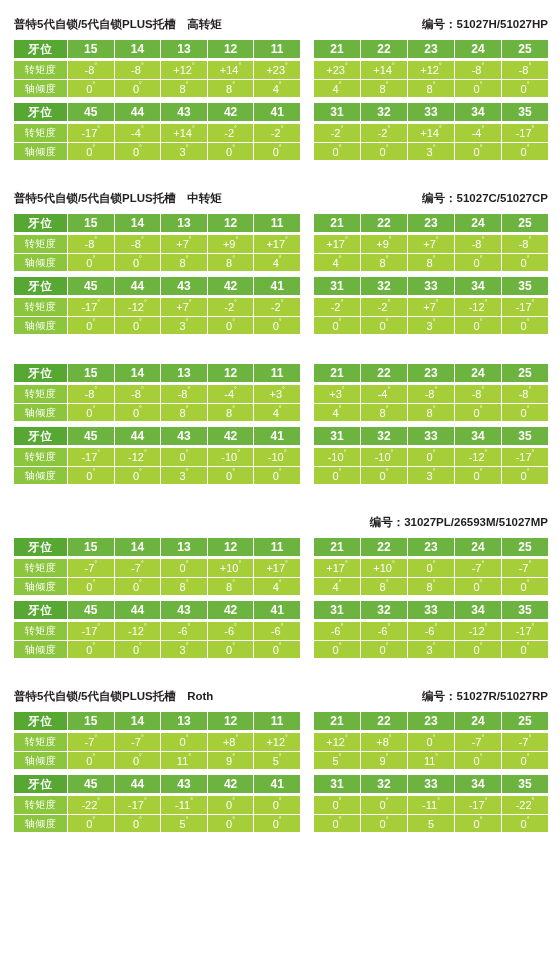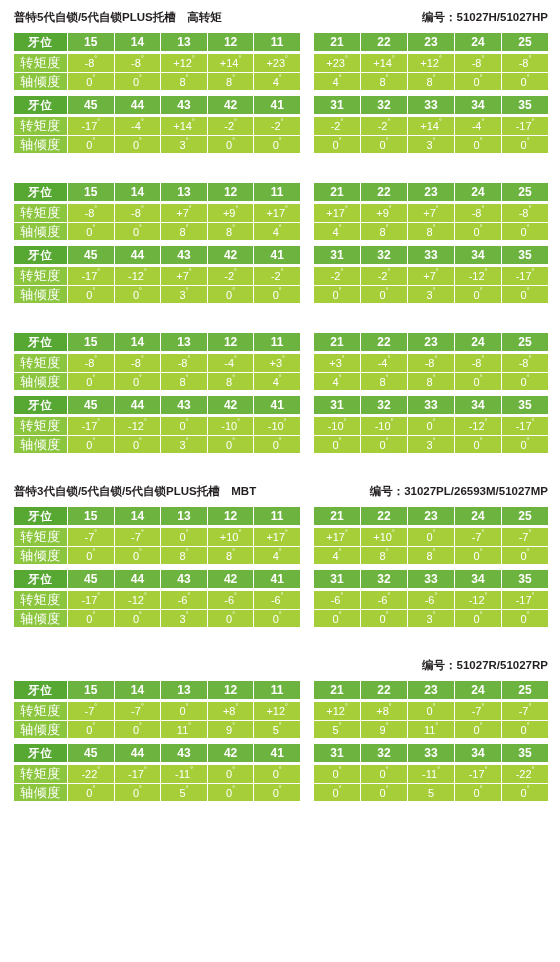--- a/index.html
+++ b/index.html
@@ -13,21 +13,21 @@
     height: 962px;
     position: relative;
     font-family: "Liberation Sans", "DejaVu Sans", sans-serif;
     -webkit-font-smoothing: antialiased;
     overflow: hidden;
   }
 
   #sections {
     position: absolute;
     left: 0;
-    top: 9px;
+    top: 16px;
     width: 444px;
   }
 
   .section {
     position: relative;
     width: 560px;
   }
 
   
   .title-row {
@@ -99,21 +99,21 @@
   .hdr-line .cell.lbl {
     background: #57a733;
     font-size: 11.5px;
     letter-spacing: 1px;
   }
 
   
   .dat-line .cell { background: #a6ce39; font-size: 11px; font-weight: normal; }
   .dat-line .cell.lbl {
     background: #8cc63e;
-    font-size: 13px;
+    font-size: 10px;
     letter-spacing: 0.5px;
     font-weight: normal;
   }
 
   
   .lbl   { flex: 0 0 54px; width: 54px; }
   .dcol  { flex: 1 1 0; min-width: 0; }
 
   
   .dat-line + .dat-line .cell { border-top: 1.5px solid #ffffff; }
@@ -251,20 +251,24 @@
             <div class="cell dcol">0<span class="sup">°</span></div>
             <div class="cell dcol">3<span class="sup">°</span></div>
             <div class="cell dcol">0<span class="sup">°</span></div>
             <div class="cell dcol">0<span class="sup">°</span></div>
           </div>
         </div>
       </div>
     </div>
     <div class="section-gap"></div>
     <div class="section">
+      <div class="title-row">
+        <div class="title-left">普特5代自锁/5代自锁PLUS托槽　中转矩</div>
+        <div class="title-right">编号：51027C/51027CP</div>
+      </div>
       <div class="quad">
         <div class="row-line hdr-line">
           <div class="grp grp-left">
             <div class="cell lbl">牙位</div>
             <div class="cell dcol">15</div>
             <div class="cell dcol">14</div>
             <div class="cell dcol">13</div>
             <div class="cell dcol">12</div>
             <div class="cell dcol">11</div>
           </div>
@@ -484,21 +488,20 @@
             <div class="cell dcol">3<span class="sup">°</span></div>
             <div class="cell dcol">0<span class="sup">°</span></div>
             <div class="cell dcol">0<span class="sup">°</span></div>
           </div>
         </div>
       </div>
     </div>
     <div class="section-gap"></div>
     <div class="section">
       <div class="title-row">
-        <div class="title-left">普特3代自锁/5代自锁/5代自锁PLUS托槽　MBT</div>
         <div class="title-right">编号：31027PL/26593M/51027MP</div>
       </div>
       <div class="quad">
         <div class="row-line hdr-line">
           <div class="grp grp-left">
             <div class="cell lbl">牙位</div>
             <div class="cell dcol">15</div>
             <div class="cell dcol">14</div>
             <div class="cell dcol">13</div>
             <div class="cell dcol">12</div>
@@ -604,20 +607,21 @@
             <div class="cell dcol">3<span class="sup">°</span></div>
             <div class="cell dcol">0<span class="sup">°</span></div>
             <div class="cell dcol">0<span class="sup">°</span></div>
           </div>
         </div>
       </div>
     </div>
     <div class="section-gap"></div>
     <div class="section">
       <div class="title-row">
+        <div class="title-left">普特5代自锁/5代自锁PLUS托槽　Roth</div>
         <div class="title-right">编号：51027R/51027RP</div>
       </div>
       <div class="quad">
         <div class="row-line hdr-line">
           <div class="grp grp-left">
             <div class="cell lbl">牙位</div>
             <div class="cell dcol">15</div>
             <div class="cell dcol">14</div>
             <div class="cell dcol">13</div>
             <div class="cell dcol">12</div>

